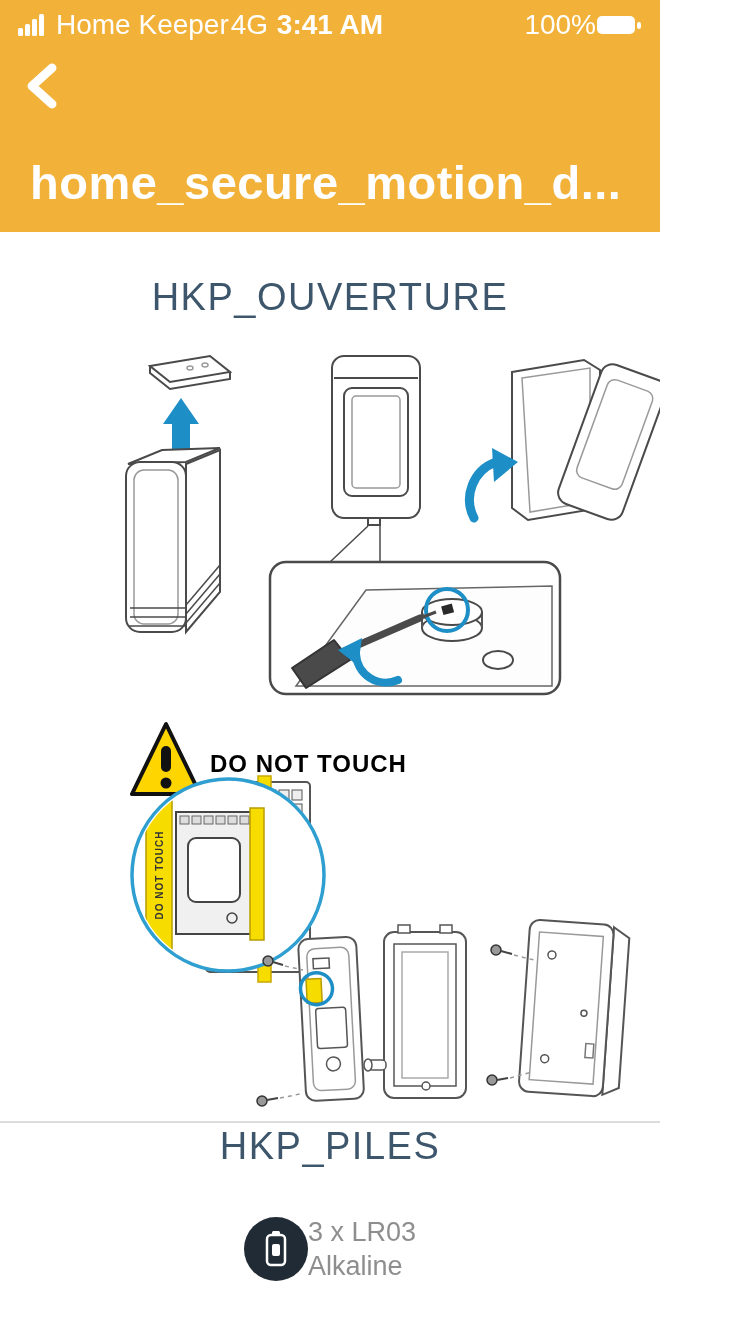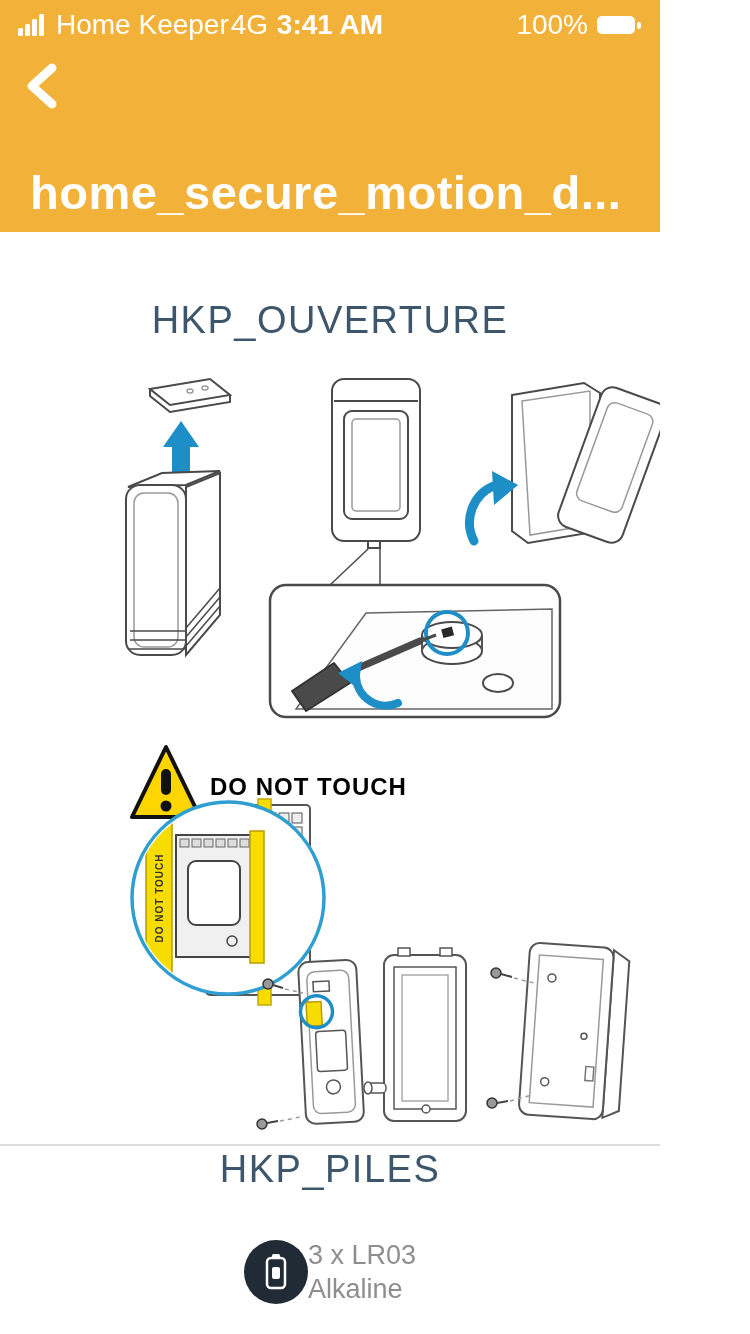--- a/index.html
+++ b/index.html
@@ -7,27 +7,27 @@
   body{font-family:"Liberation Sans",sans-serif;background:#fff}
   .screen{width:660px;height:1334px;overflow:hidden;display:flex;flex-direction:column;background:#fff}
 
   
   .header{height:232px;background:#F2B138;color:#fff;display:flex;flex-direction:column;flex:0 0 auto}
   .statusbar{height:44px;display:flex;align-items:center;padding:6px 18px 0;position:relative;font-size:28px;color:#fff}
   .sb-left{display:flex;align-items:center}
   .sb-carrier{margin-left:10px}
   .sb-network{margin-left:2px}
   .sb-time{position:absolute;left:50%;transform:translateX(-50%);font-weight:700}
-  .sb-right{margin-left:auto;display:flex;align-items:center;gap:8px}
+  .sb-right{margin-left:auto;display:flex;align-items:center;}
   .navrow{padding:18px 0 0 20px}
   .backbtn{background:none;border:none;padding:0;cursor:pointer;display:block;width:44px;height:48px}
-  .title{margin-top:auto;padding:0 24px 12px 30px;font-size:47px;font-weight:700;white-space:nowrap;overflow:hidden;letter-spacing:.5px}
+  .title{margin-top:auto;padding:0 24px 22px 30px;font-size:47px;font-weight:700;white-space:nowrap;overflow:hidden;letter-spacing:.5px}
 
   
-  .content{background:#fff;flex:1;padding-top:65px}
+  .content{background:#fff;flex:1;padding-top:42px}
   h2.section{font-size:38px;font-weight:400;color:#3D566B;text-align:center;letter-spacing:1.5px;line-height:46px;margin:0}
   svg.diagram{display:block}
   .d1{margin-top:26px}
   .d2{margin-top:6px}
   .divider{border:none;border-top:2px solid #dcdcdc;margin-top:4px;width:100%}
   .s2{margin-top:40px}
   .battrow{display:flex;justify-content:center;align-items:center;margin-top:46px}
   .battbadge{width:64px;height:64px;border-radius:50%;background:#212B36;display:flex;align-items:center;justify-content:center;flex:0 0 auto}
   .battinfo{color:#8e8e8e;font-size:27px;line-height:34px}
   svg text{font-family:"Liberation Sans",sans-serif}

